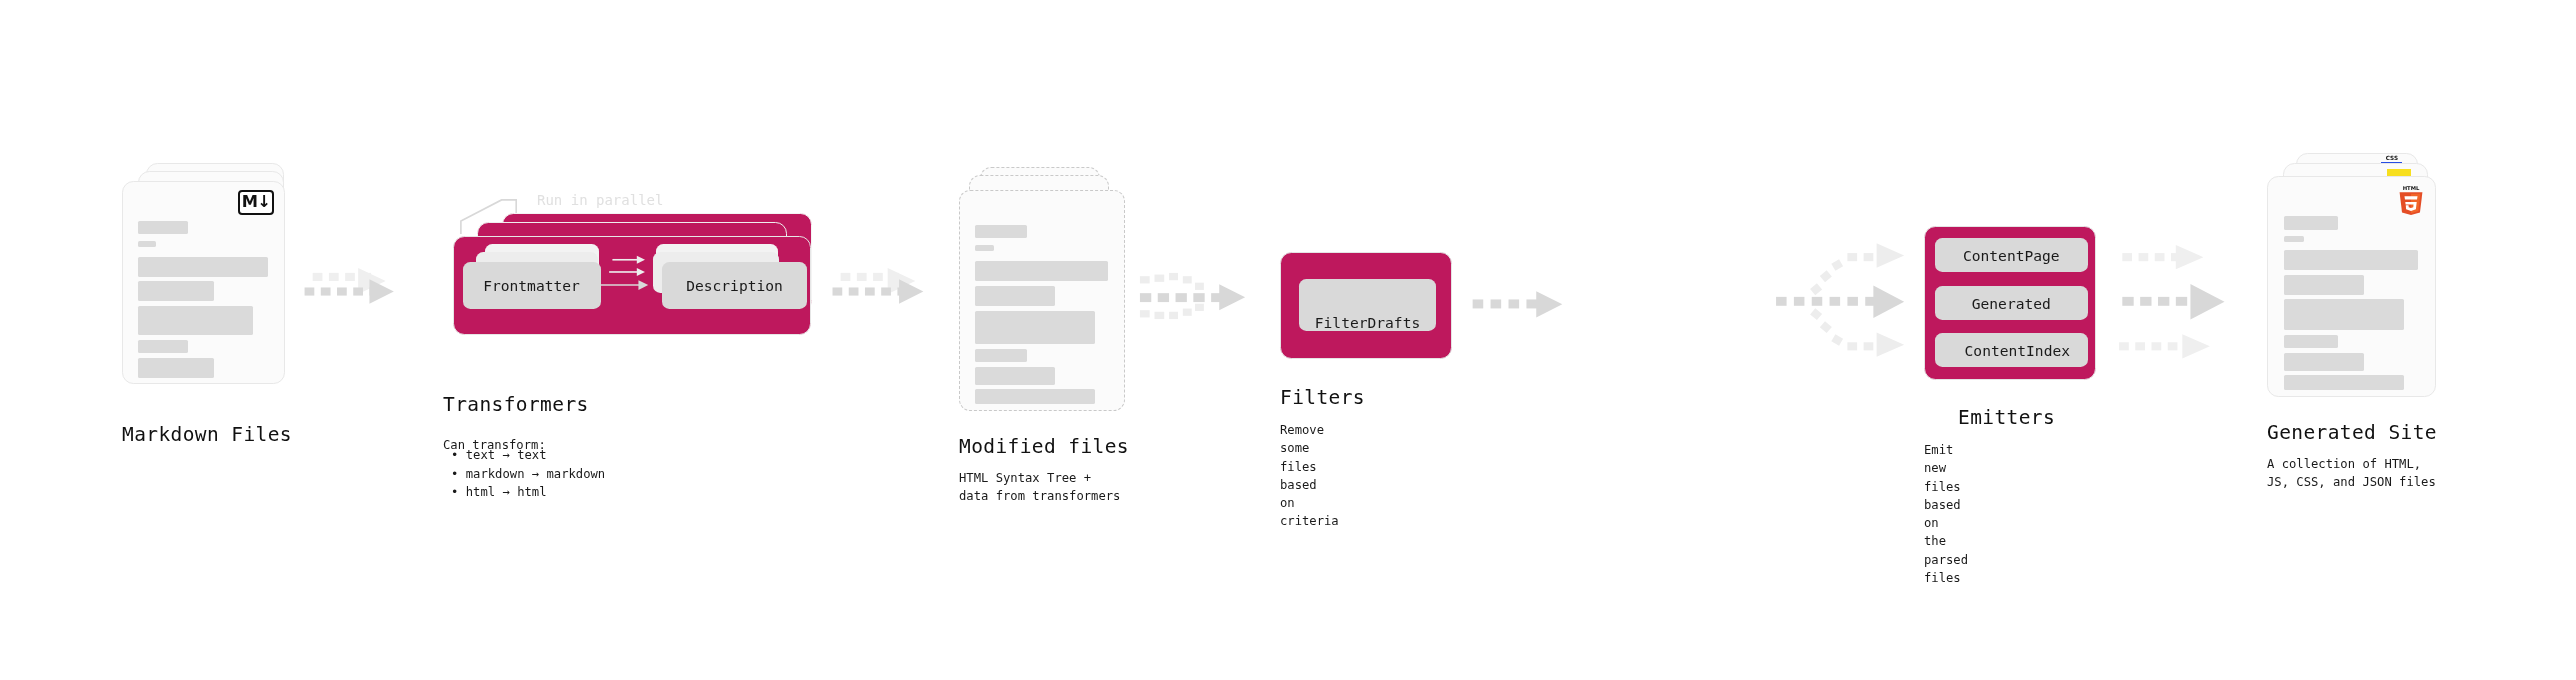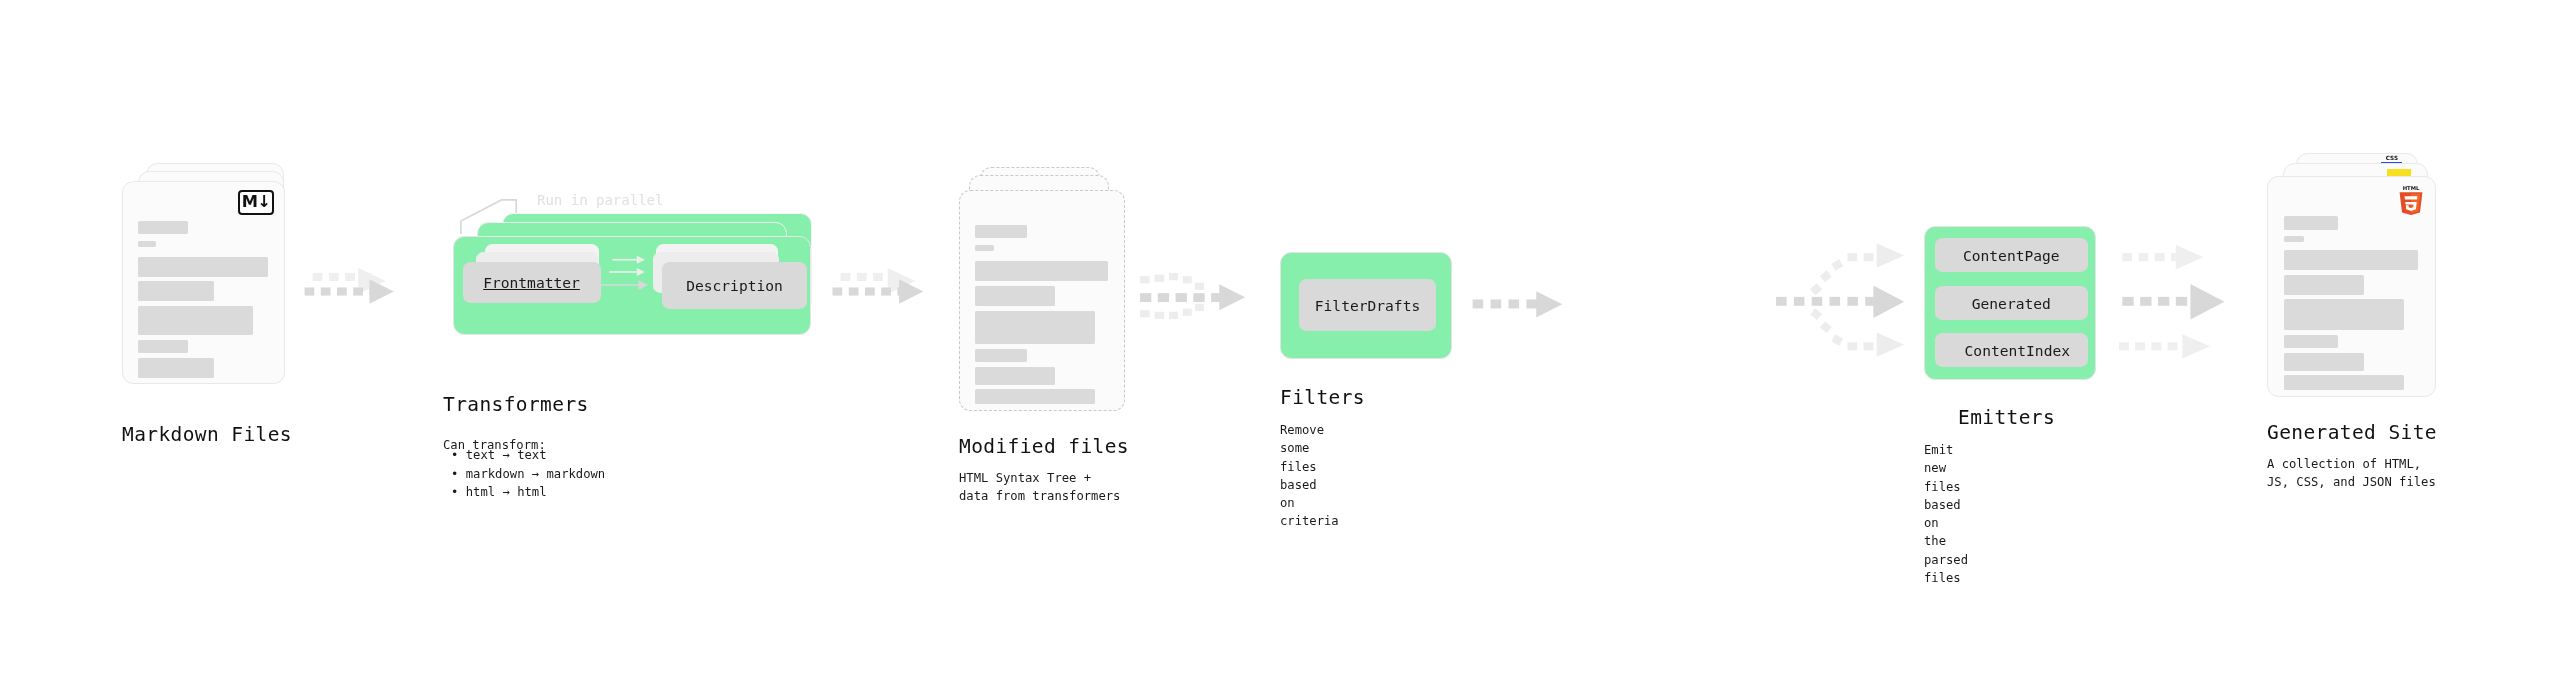--- a/index.html
+++ b/index.html
@@ -53,21 +53,21 @@
     position:absolute;top:-7.3px;left:0;right:0;
     text-align:center;font-size:5.7px;font-weight:bold;color:#111;
     font-family:"DejaVu Sans","Liberation Sans",sans-serif;
   }
 
   
   .pbox{
     position:absolute;
     border:1.6px solid #e4e4e4;
     border-radius:11.4px;
-    background:#86efac;
+    background:#be185d;
     box-sizing:border-box;
   }
   .pill{
     position:absolute;
     background:#d9d9d9;
     border-radius:7.3px;
     display:flex;align-items:center;justify-content:center;
     color:#1a1a1a;
     font-size:14.6px;
     box-sizing:border-box;
@@ -168,21 +168,21 @@
           <polygon points="44,2 54,7 44,12" fill="#ededed" stroke="none"></polygon>
         <line x1="10" y1="22" x2="46" y2="22"></line>
           <polygon points="44,17 54,22 44,27" fill="#ededed" stroke="none"></polygon>
       </g>
       <g stroke="#d8d8d8" stroke-width="2" fill="none">
         <line x1="0" y1="38" x2="48" y2="38"></line>
           <polygon points="46,32 58,38 46,44" fill="#d8d8d8" stroke="none"></polygon>
       </g>
     </svg>
 
-    <div class="pill" style="left:19.5px;top:67px;width:138px;height:41px;text-decoration:underline;">
+    <div class="pill" style="left:19.5px;top:67px;width:138px;height:47px;">
       <span>Frontmatter</span>
     </div>
     <div class="pill" style="left:219px;top:67px;width:145px;height:47px;">
       <span>Description</span>
     </div>
 
     <div class="cap-title" style="left:0px;top:198px;">Transformers</div>
     <div class="cap-sub" style="left:0px;top:241px;">Can transform:</div>
     <div class="cap-sub list" style="left:8.1px;top:251px;">• text → text</div>
     <div class="cap-sub list" style="left:8.1px;top:270px;">• markdown → markdown</div>
@@ -245,21 +245,21 @@
         <rect x="24" y="41" width="14" height="11"></rect>
       <rect x="46" y="41" width="14" height="11"></rect>
         <rect x="68" y="41" width="14" height="11"></rect>
       <rect x="90" y="41" width="14" height="11"></rect>
       <polygon points="100,30 132,46 100,62"></polygon>
     </g>
   </svg>
 
   <div class="stage" style="left:1280px;top:252px;">
     <div class="pbox" style="left:0px;top:0px;width:172px;height:107px;">
-      <div class="pill" style="left:18px;top:26px;width:137px;height:52px;">
+      <div class="pill" style="left:18px;top:26px;width:137px;height:52px;align-items:flex-end;">
         <span>FilterDrafts</span>
       </div>
     </div>
     <div class="cap-title" style="left:0px;top:134px;">Filters</div>
     <div class="cap-sub" style="left:0px;top:169px;">Remove some files based
 on criteria</div>
   </div>
 
   <svg class="lay" style="left:1471px;top:288px;" width="106" height="49" viewBox="0 0 130 60">
     <g fill="#d8d8d8">

